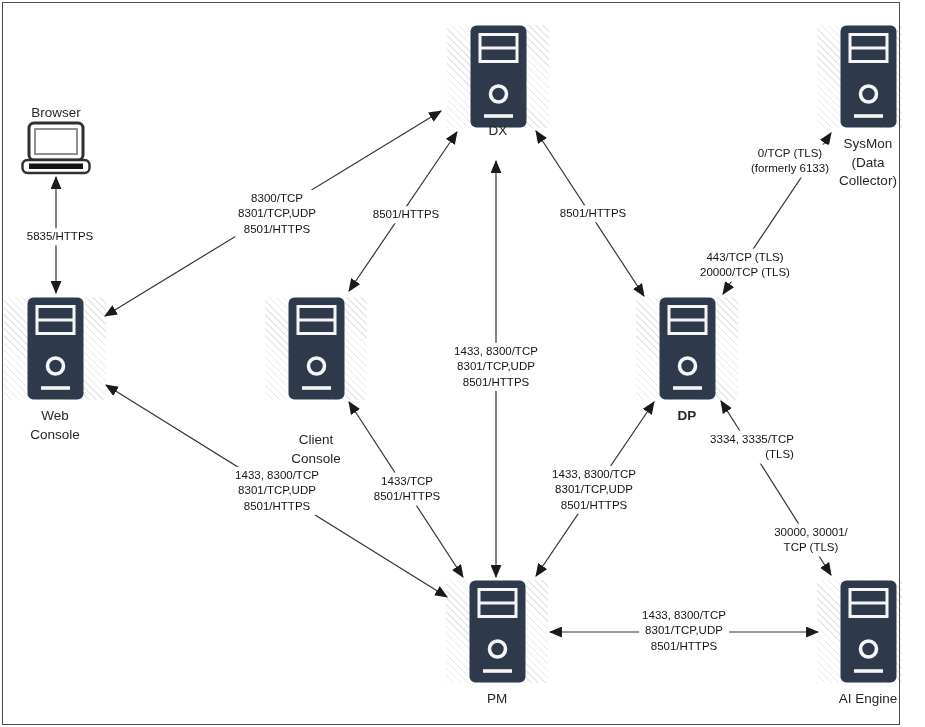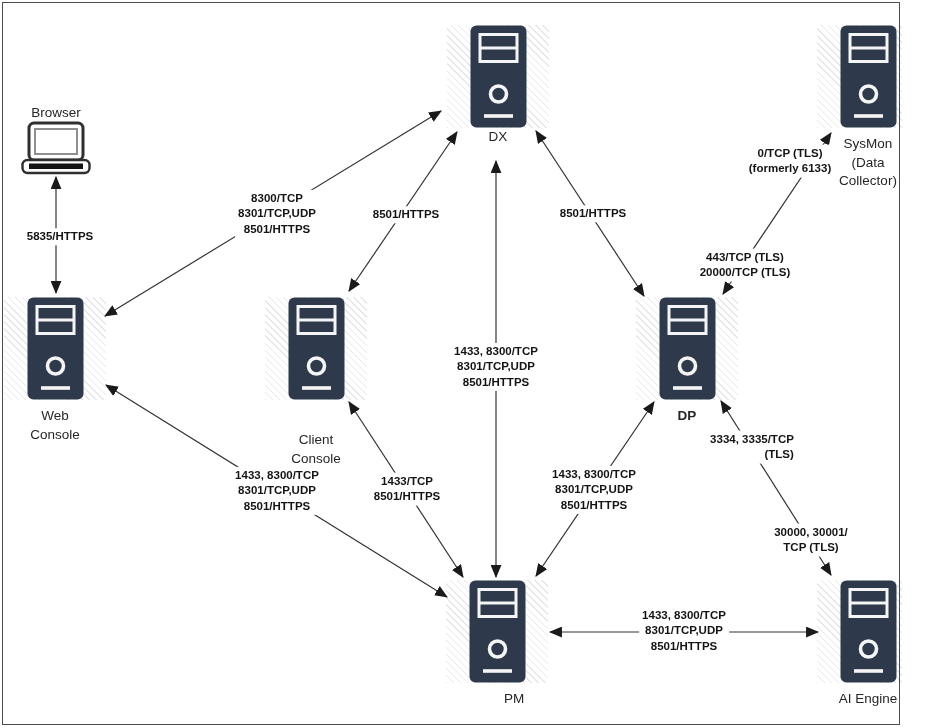--- a/index.html
+++ b/index.html
@@ -15,21 +15,21 @@
     background:repeating-linear-gradient(45deg, rgba(100,110,125,0.16) 0 1px, transparent 1px 5px);
     display:flex;align-items:center;justify-content:center;
   }
   .node-label{
     position:absolute;text-align:center;color:#262626;
     font-size:13.5px;line-height:1.38;white-space:nowrap;
   }
   .edge-label{
     position:absolute;transform:translate(-50%,-50%);
     background:#ffffff;color:#141414;text-align:center;
-    font-size:11.5px;line-height:1.34;padding:1px 3px;white-space:nowrap;font-weight:bold;
+    font-size:11.5px;line-height:1.34;padding:1px 3px;white-space:nowrap;
   }
 </style>
 </head>
 <body>
 
 <div class="canvas">
   <svg id="edge-layer" xmlns="http://www.w3.org/2000/svg" viewBox="0 0 925 727">
       <defs>
         <marker id="arrow" viewBox="0 0 12 10" refX="11" refY="5" markerWidth="13" markerHeight="11" markerUnits="userSpaceOnUse" orient="auto-start-reverse">
           <path d="M0,0 L12,5 L0,10 z" fill="#1a1a1a"></path>
@@ -62,21 +62,21 @@
       <div class="node">
         <div class="hatch" style="left: 447px; top: 25px; width: 102px; height: 103px;">
           <div style="line-height: 0;"><svg width="57" height="103" viewBox="0 0 57 103" xmlns="http://www.w3.org/2000/svg">
               <rect x="0.5" y="0.5" width="56" height="102" rx="6" fill="#2e3a4b"></rect>
               <rect x="10" y="9.5" width="37" height="27" fill="none" stroke="#f5f5f5" stroke-width="3"></rect>
               <line x1="10" y1="23" x2="47" y2="23" stroke="#f5f5f5" stroke-width="3"></line>
               <circle cx="28.5" cy="69" r="8" fill="none" stroke="#f5f5f5" stroke-width="3.6"></circle>
               <line x1="14" y1="91" x2="43" y2="91" stroke="#f5f5f5" stroke-width="3.6"></line>
             </svg></div>
         </div>
-        <div class="node-label" style="left: 428px; width: 140px; top: 128px;">
+        <div class="node-label" style="left: 428px; width: 140px; top: 122px;">
           <div>DX</div>
         </div>
       </div>
       <div class="node">
         <div class="hatch" style="left: 817px; top: 25px; width: 102px; height: 103px;">
           <div style="line-height: 0;"><svg width="57" height="103" viewBox="0 0 57 103" xmlns="http://www.w3.org/2000/svg">
               <rect x="0.5" y="0.5" width="56" height="102" rx="6" fill="#2e3a4b"></rect>
               <rect x="10" y="9.5" width="37" height="27" fill="none" stroke="#f5f5f5" stroke-width="3"></rect>
               <line x1="10" y1="23" x2="47" y2="23" stroke="#f5f5f5" stroke-width="3"></line>
               <circle cx="28.5" cy="69" r="8" fill="none" stroke="#f5f5f5" stroke-width="3.6"></circle>
@@ -136,21 +136,21 @@
       <div class="node">
         <div class="hatch" style="left: 446px; top: 580px; width: 102px; height: 103px;">
           <div style="line-height: 0;"><svg width="57" height="103" viewBox="0 0 57 103" xmlns="http://www.w3.org/2000/svg">
               <rect x="0.5" y="0.5" width="56" height="102" rx="6" fill="#2e3a4b"></rect>
               <rect x="10" y="9.5" width="37" height="27" fill="none" stroke="#f5f5f5" stroke-width="3"></rect>
               <line x1="10" y1="23" x2="47" y2="23" stroke="#f5f5f5" stroke-width="3"></line>
               <circle cx="28.5" cy="69" r="8" fill="none" stroke="#f5f5f5" stroke-width="3.6"></circle>
               <line x1="14" y1="91" x2="43" y2="91" stroke="#f5f5f5" stroke-width="3.6"></line>
             </svg></div>
         </div>
-        <div class="node-label" style="left: 444px; width: 140px; top: 690px;">
+        <div class="node-label" style="left: 427px; width: 140px; top: 690px;">
           <div>PM</div>
         </div>
       </div>
       <div class="node">
         <div class="hatch" style="left: 817px; top: 580px; width: 102px; height: 103px;">
           <div style="line-height: 0;"><svg width="57" height="103" viewBox="0 0 57 103" xmlns="http://www.w3.org/2000/svg">
               <rect x="0.5" y="0.5" width="56" height="102" rx="6" fill="#2e3a4b"></rect>
               <rect x="10" y="9.5" width="37" height="27" fill="none" stroke="#f5f5f5" stroke-width="3"></rect>
               <line x1="10" y1="23" x2="47" y2="23" stroke="#f5f5f5" stroke-width="3"></line>
               <circle cx="28.5" cy="69" r="8" fill="none" stroke="#f5f5f5" stroke-width="3.6"></circle>

